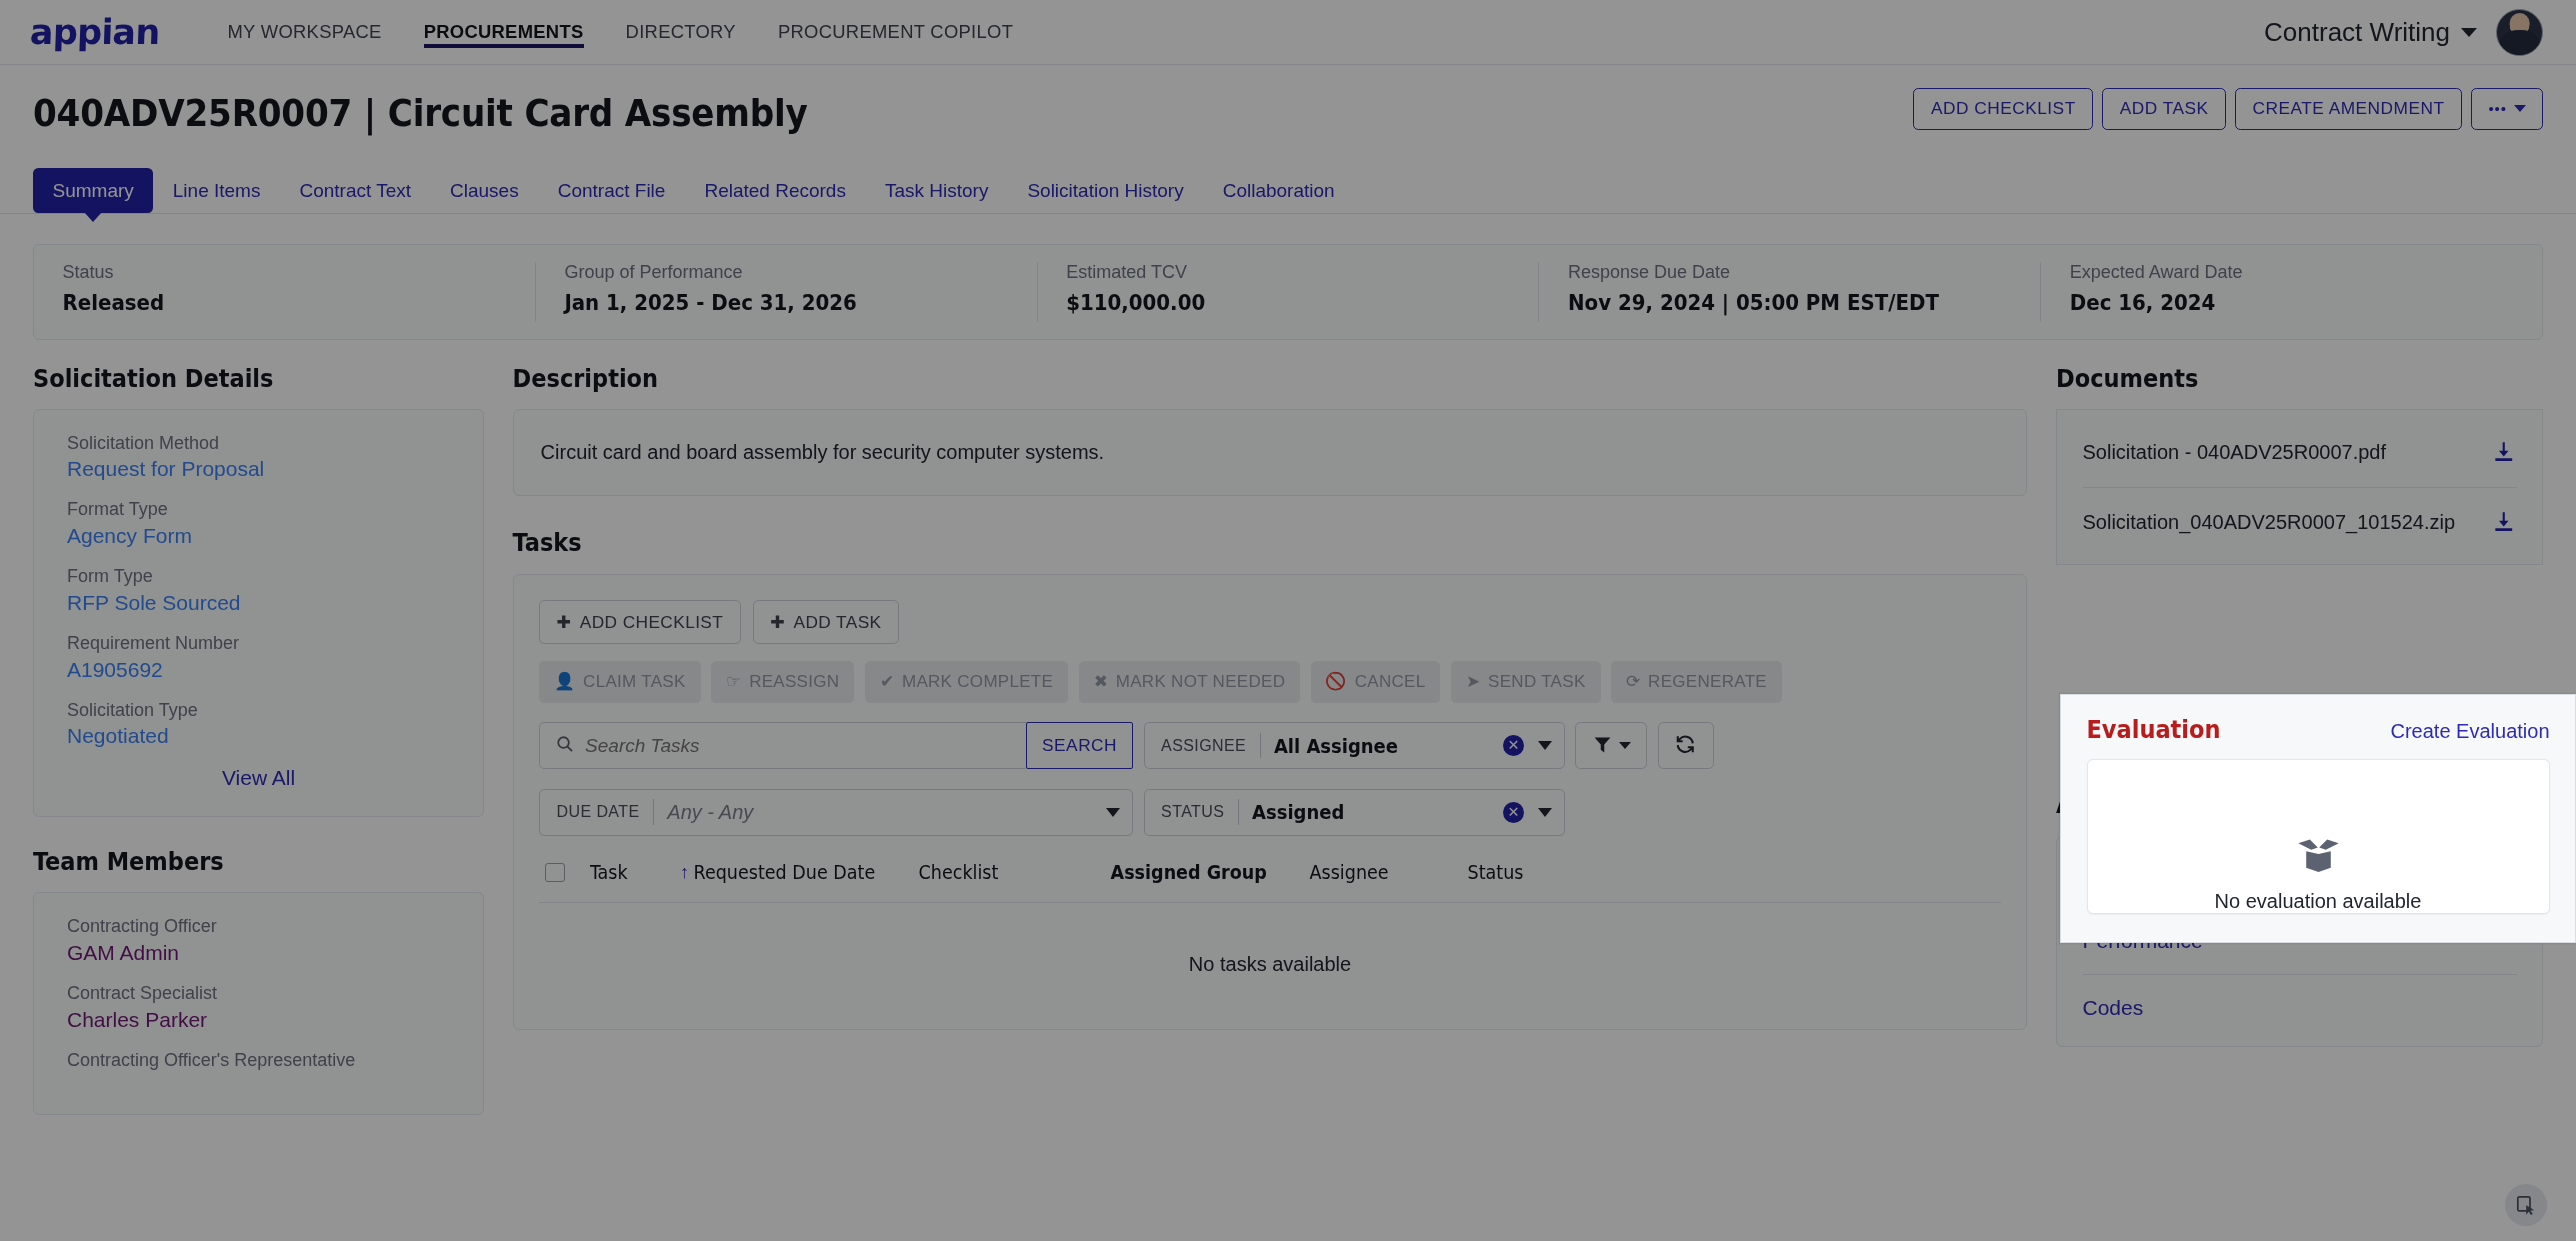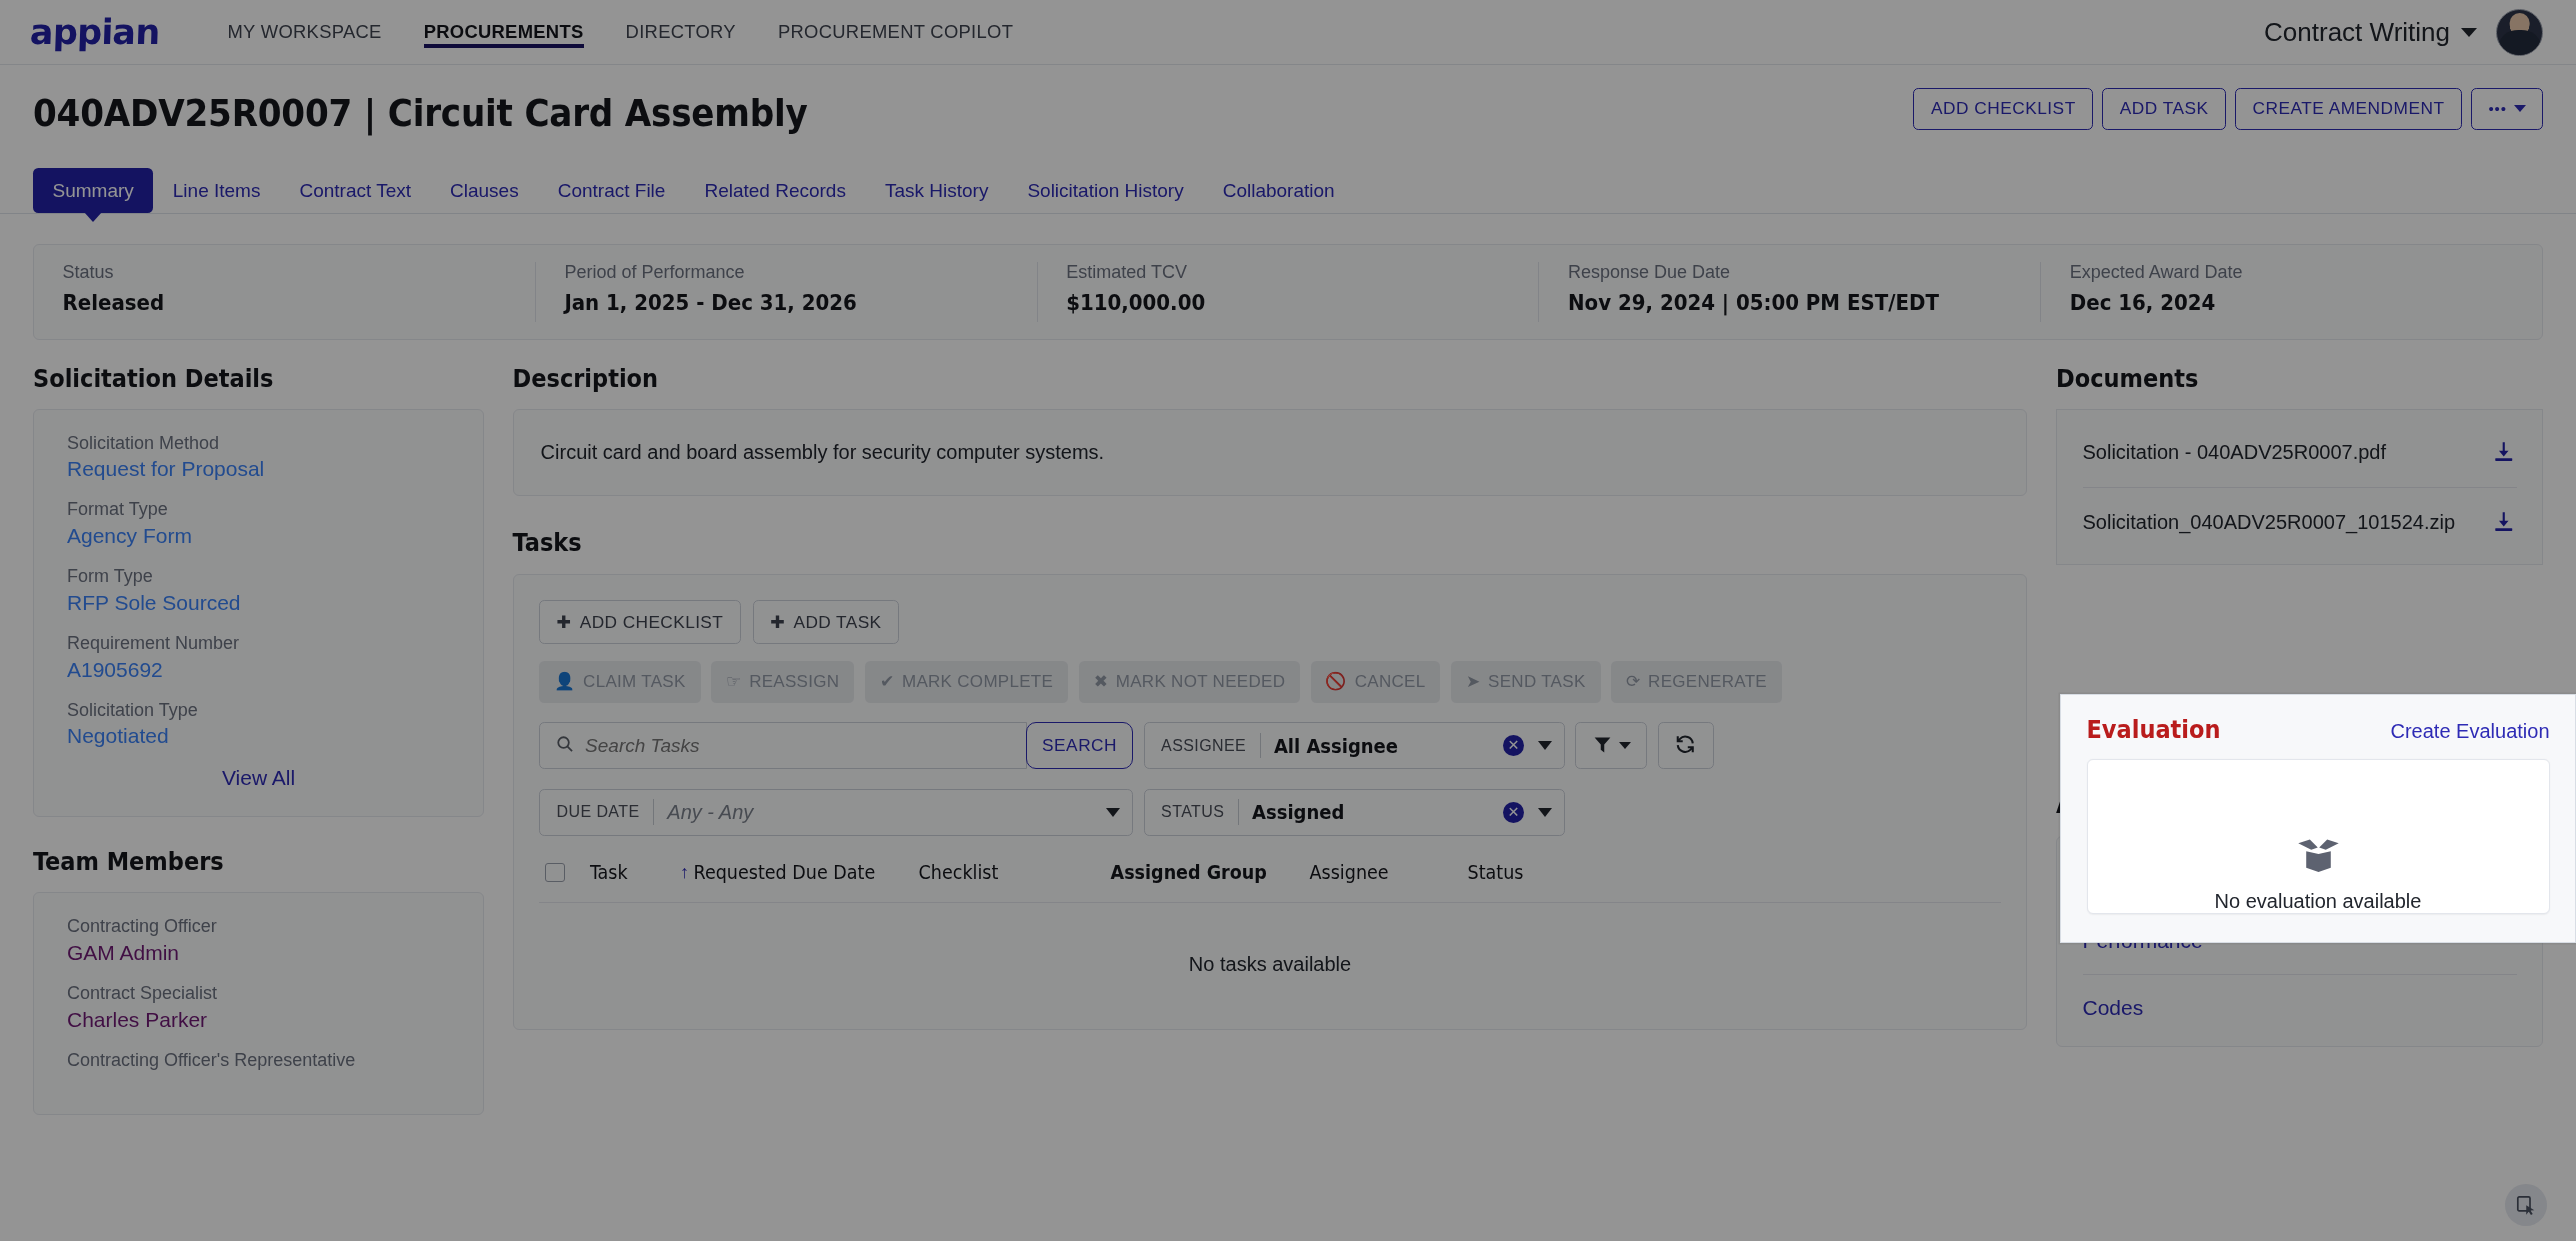--- a/index.html
+++ b/index.html
@@ -202,21 +202,21 @@
     flex: 1; border: 0.8px solid #ccd1d9; border-radius: 5.3px 0 0 5.3px;
     display: flex; align-items: center; gap: 10.5px; padding: 0 15px; height: 47px;
     background: transparent;
   }
   .search-box input {
     border: none; outline: none; background: transparent; font-size: 19px;
     font-style: italic; color: #7b818c; width: 100%;
     font-family: "Liberation Sans", sans-serif;
   }
   .search-btn {
-    border: 1.5px solid #2e2bb5; border-radius: 10px; color: #2e2bb5;
+    border: 1.5px solid #2e2bb5; border-radius: 2px; color: #2e2bb5;
     background: transparent; font-size: 17.3px; letter-spacing: 0.5px;
     padding: 0 15px; height: 47px; cursor: pointer; text-transform: uppercase;
     margin-left: -0.8px;
   }
   .pill {
     border: 0.8px solid #ccd1d9; border-radius: 5.3px; height: 47px;
     display: flex; align-items: center; padding: 0 12px 0 16.5px; gap: 13.5px;
     background: transparent; cursor: pointer;
   }
   .pill-label { font-size: 16px; color: #4a4f59; text-transform: uppercase; letter-spacing: 0.4px; }
@@ -341,21 +341,21 @@
     <div class="tab">Solicitation History</div>
     <div class="tab">Collaboration</div>
   </div>
 
   <div class="summary-strip">
     <div class="sum-cell">
       <div class="sum-label">Status</div>
       <div class="sum-value">Released</div>
     </div>
     <div class="sum-cell">
-      <div class="sum-label">Period of Performance</div>
+      <div class="sum-label">Group of Performance</div>
       <div class="sum-value">Jan 1, 2025 - Dec 31, 2026</div>
     </div>
     <div class="sum-cell">
       <div class="sum-label">Estimated TCV</div>
       <div class="sum-value">$110,000.00</div>
     </div>
     <div class="sum-cell">
       <div class="sum-label">Response Due Date</div>
       <div class="sum-value">Nov 29, 2024 | 05:00 PM EST/EDT</div>
     </div>

